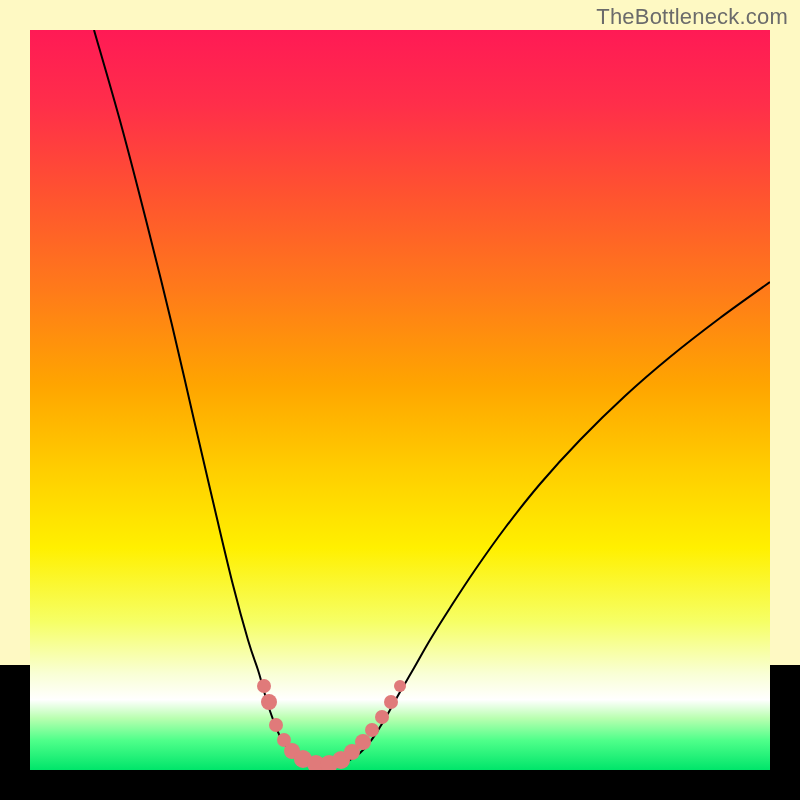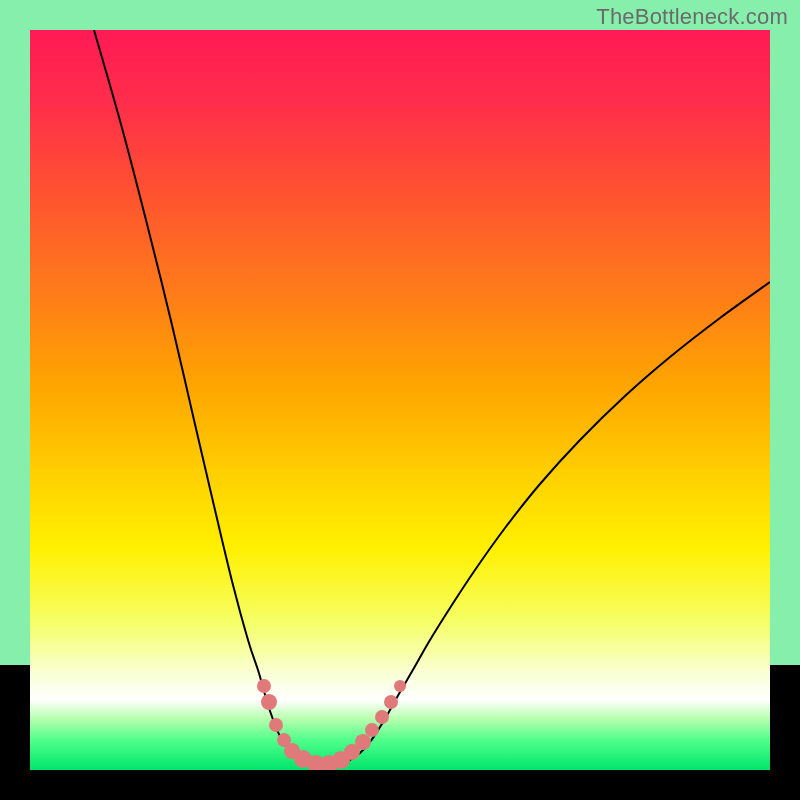--- a/index.html
+++ b/index.html
@@ -10,21 +10,21 @@
     background: #000;
     overflow: hidden;
     font-family: Arial, Helvetica, sans-serif;
   }
   .frame {
     position: absolute;
     top: 0;
     left: 0;
     width: 800px;
     height: 665px;
-    background: #86efac;
+    background: #fef9c3;
   }
   .plot {
     position: absolute;
     top: 30px;
     left: 30px;
     width: 740px;
     height: 740px;
     overflow: hidden;
   }
   .gradient {

